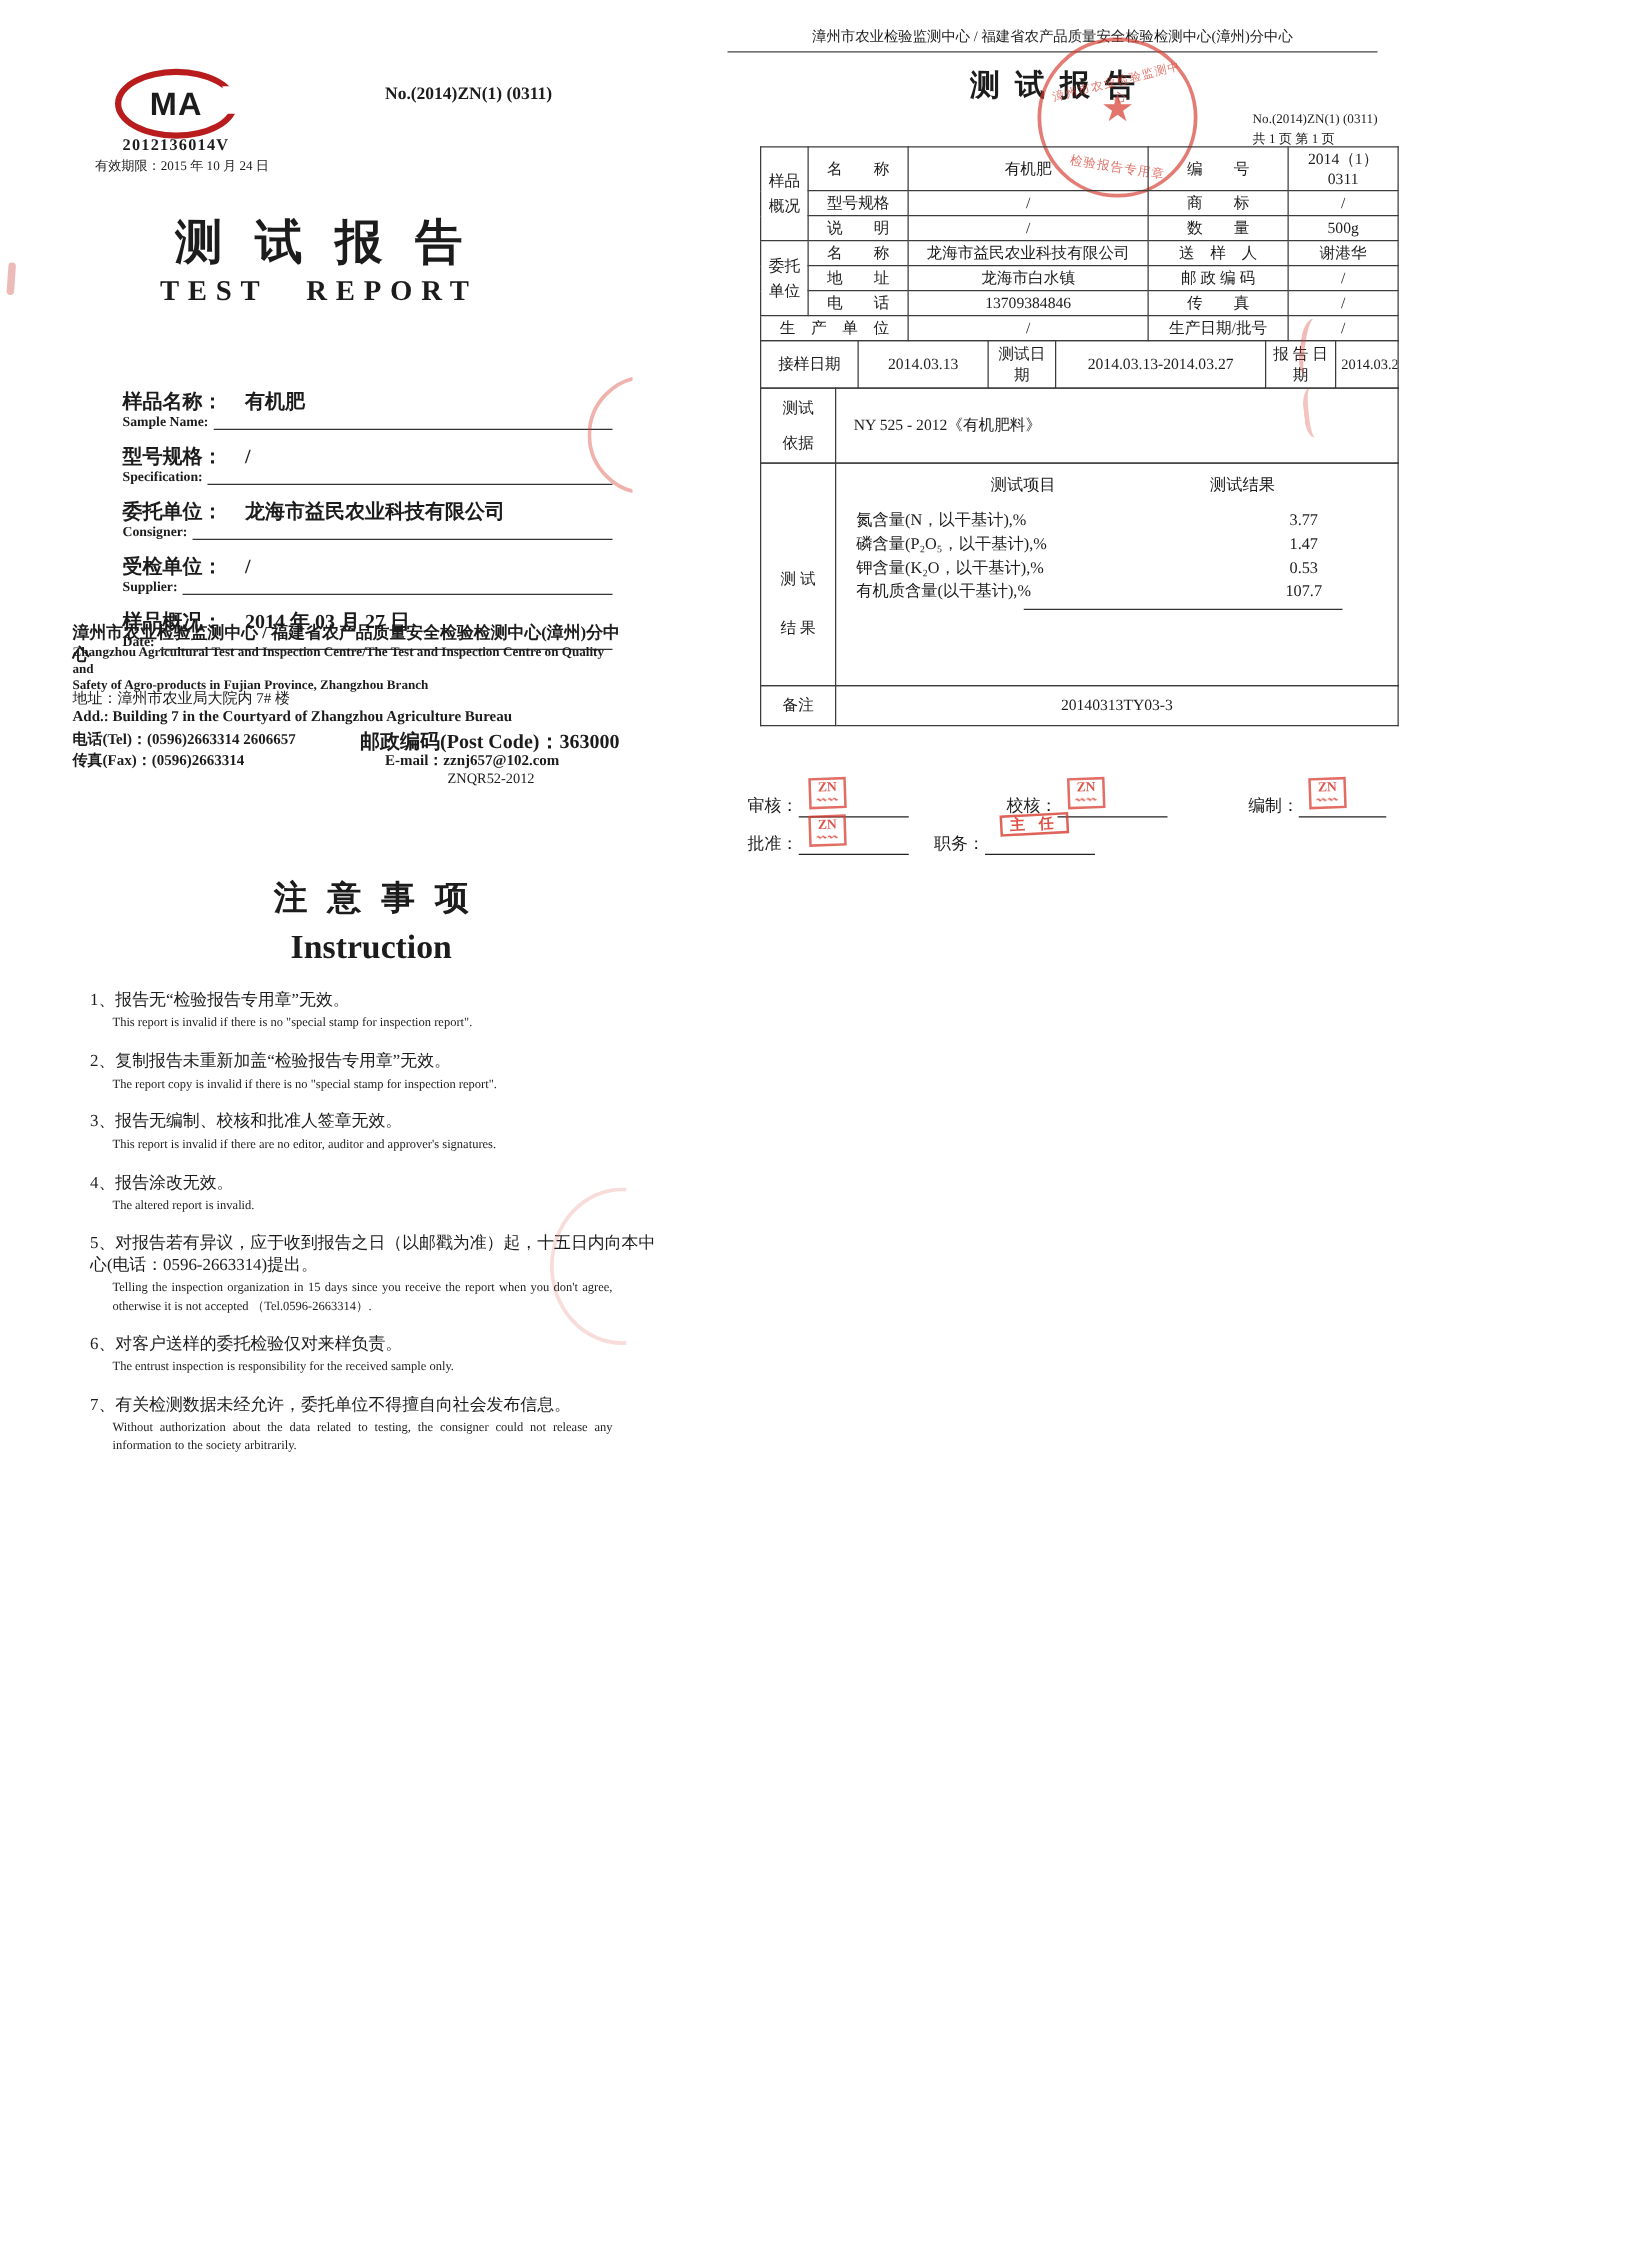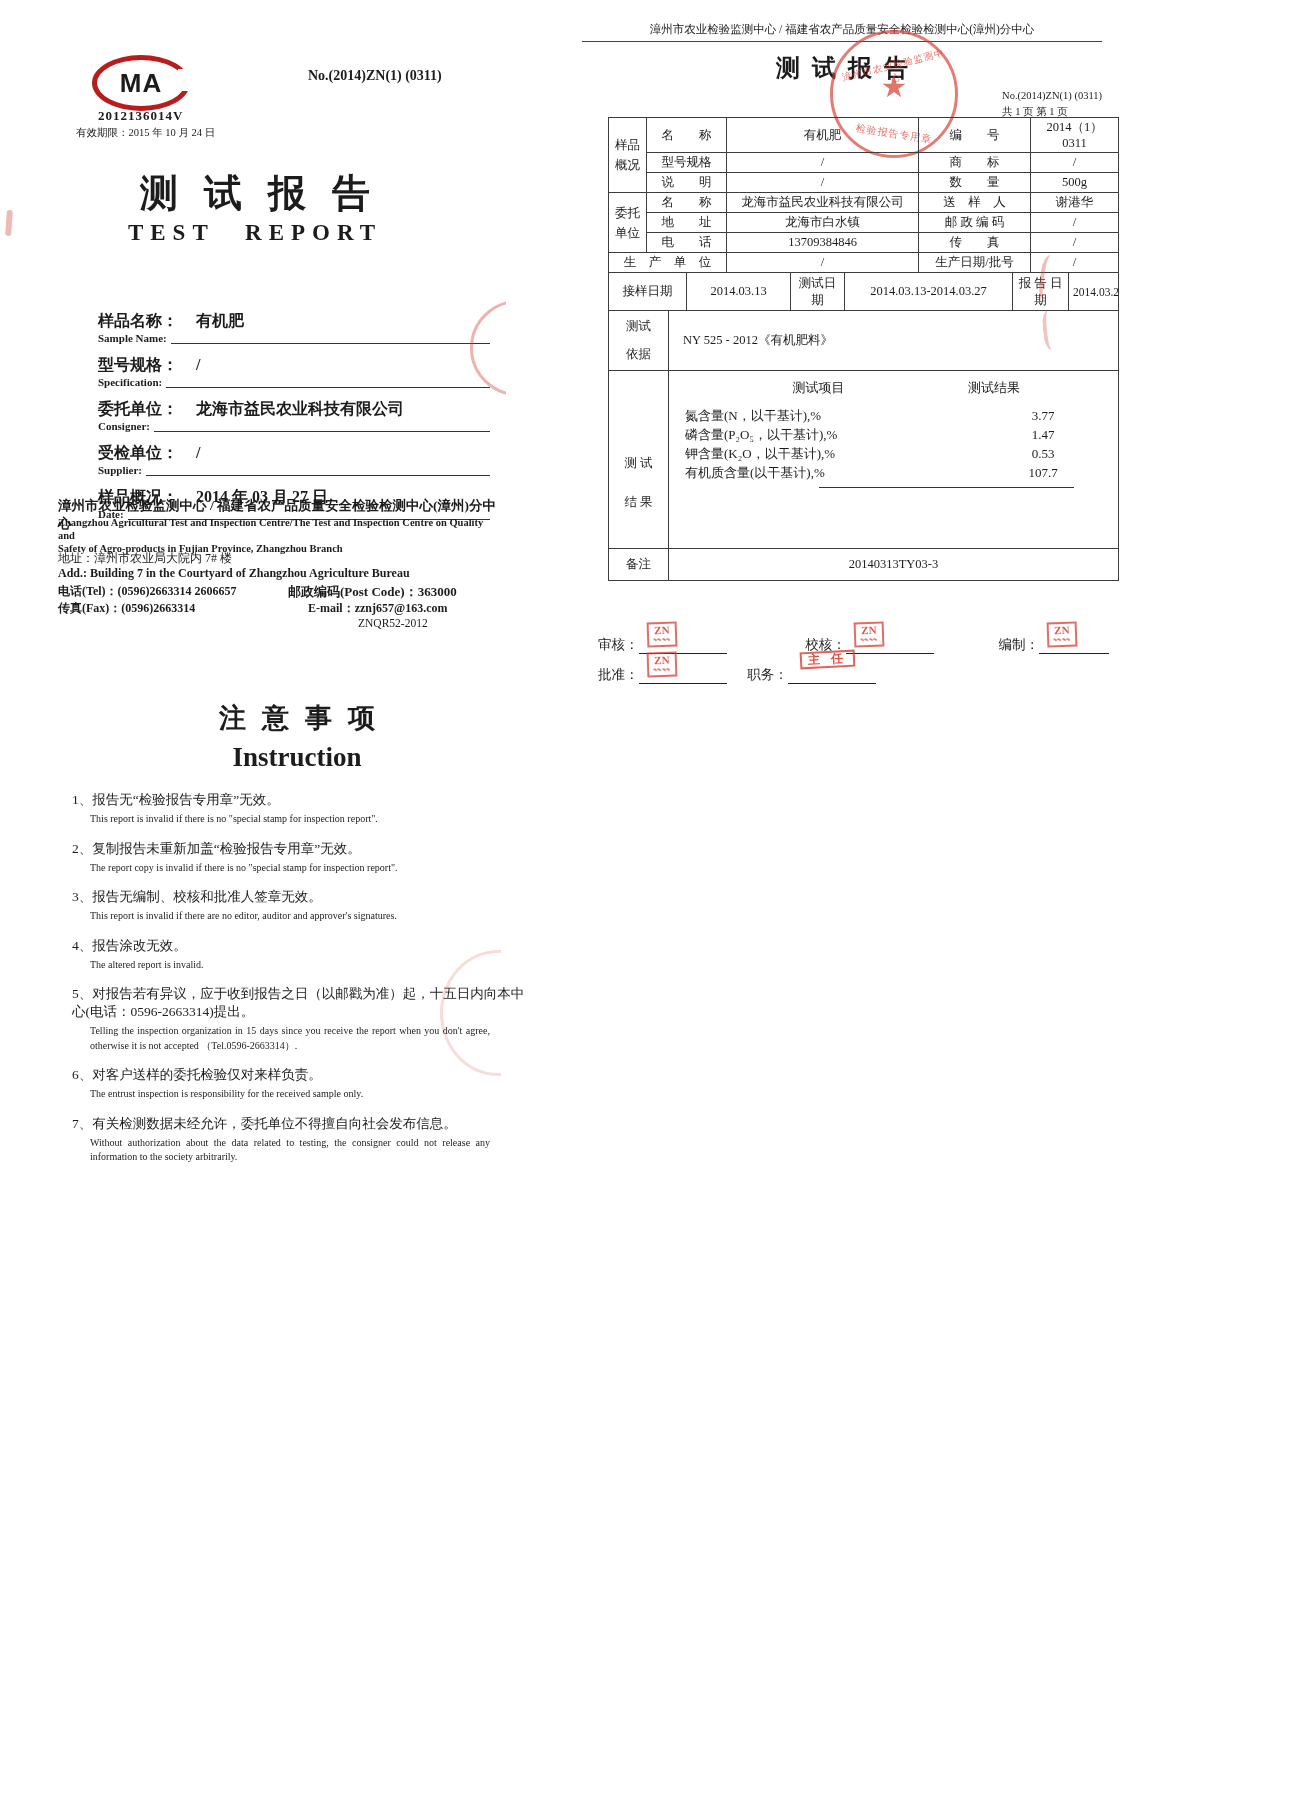--- a/index.html
+++ b/index.html
@@ -22,21 +22,21 @@
   .p1-field{margin-bottom:11px;}
   .p1-cn{font-size:16px;font-weight:bold;}
   .p1-cn .val{margin-left:18px;font-weight:600;}
   .p1-en{display:flex;align-items:flex-end;font-size:11px;font-weight:bold;margin-top:-1px;}
   .p1-en .line{flex:1;border-bottom:1.5px solid #333;height:12px;margin-left:4px;}
   .p1-org{position:absolute;left:38px;top:477px;width:445px;font-size:13.5px;font-weight:600;}
   .p1-orgen{position:absolute;left:38px;top:496px;width:440px;font-size:10.5px;font-weight:bold;line-height:1.25;}
   .p1-addr{position:absolute;left:38px;top:530px;font-size:12px;}
   .p1-addren{position:absolute;left:38px;top:546px;font-size:12px;font-weight:bold;}
   .p1-tel{position:absolute;left:38px;top:563px;font-size:12px;font-weight:bold;}
-  .p1-post{position:absolute;left:268px;top:563px;font-size:13px;font-weight:bold;}
+  .p1-post{position:absolute;left:268px;top:563px;font-size:16px;font-weight:bold;}
   .p1-fax{position:absolute;left:38px;top:580px;font-size:12px;font-weight:bold;}
   .p1-mail{position:absolute;left:288px;top:580px;font-size:12px;font-weight:bold;}
   .p1-doccode{position:absolute;left:338px;top:597px;font-size:11.5px;}
   
   .p2{position:absolute;left:562px;top:8px;width:568px;height:700px;}
   .p2-head{position:absolute;left:20px;top:14px;width:520px;text-align:center;font-size:11.5px;
            border-bottom:1.5px solid #444;padding-bottom:4px;}
   .p2-title{position:absolute;left:20px;top:44px;width:520px;text-align:center;font-size:24px;
             font-weight:bold;letter-spacing:12px;text-indent:12px;}
   .p2-no{position:absolute;right:28px;top:80px;font-size:10.5px;text-align:left;line-height:1.5;}
@@ -157,21 +157,21 @@
     <div class="p1-org">漳州市农业检验监测中心 / 福建省农产品质量安全检验检测中心(漳州)分中心</div>
     <div class="p1-orgen">
       <div>Zhangzhou Agricultural Test and Inspection Centre/The Test and Inspection Centre on Quality and</div>
       <div>Safety of Agro-products in Fujian Province, Zhangzhou Branch</div>
     </div>
     <div class="p1-addr">地址：漳州市农业局大院内 7# 楼</div>
     <div class="p1-addren">Add.:  Building 7 in the Courtyard of Zhangzhou Agriculture Bureau</div>
     <div class="p1-tel">电话(Tel)：(0596)2663314   2606657</div>
     <div class="p1-post">邮政编码(Post Code)：363000</div>
     <div class="p1-fax">传真(Fax)：(0596)2663314</div>
-    <div class="p1-mail">E-mail：zznj657@163.com</div>
+    <div class="p1-mail">E-mail：zznj657@102.com</div>
     <div class="p1-doccode">ZNQR52-2012</div>
   </div>
 
   <div class="p2">
     <div class="p2-head">漳州市农业检验监测中心 / 福建省农产品质量安全检验检测中心(漳州)分中心</div>
     <div class="p2-title">测试报告</div>
     <div class="stamp">
       <div class="arc-t">漳州市农业检验监测中心</div>
       <div class="star">★</div>
       <div class="arc-b">检验报告专用章</div>

